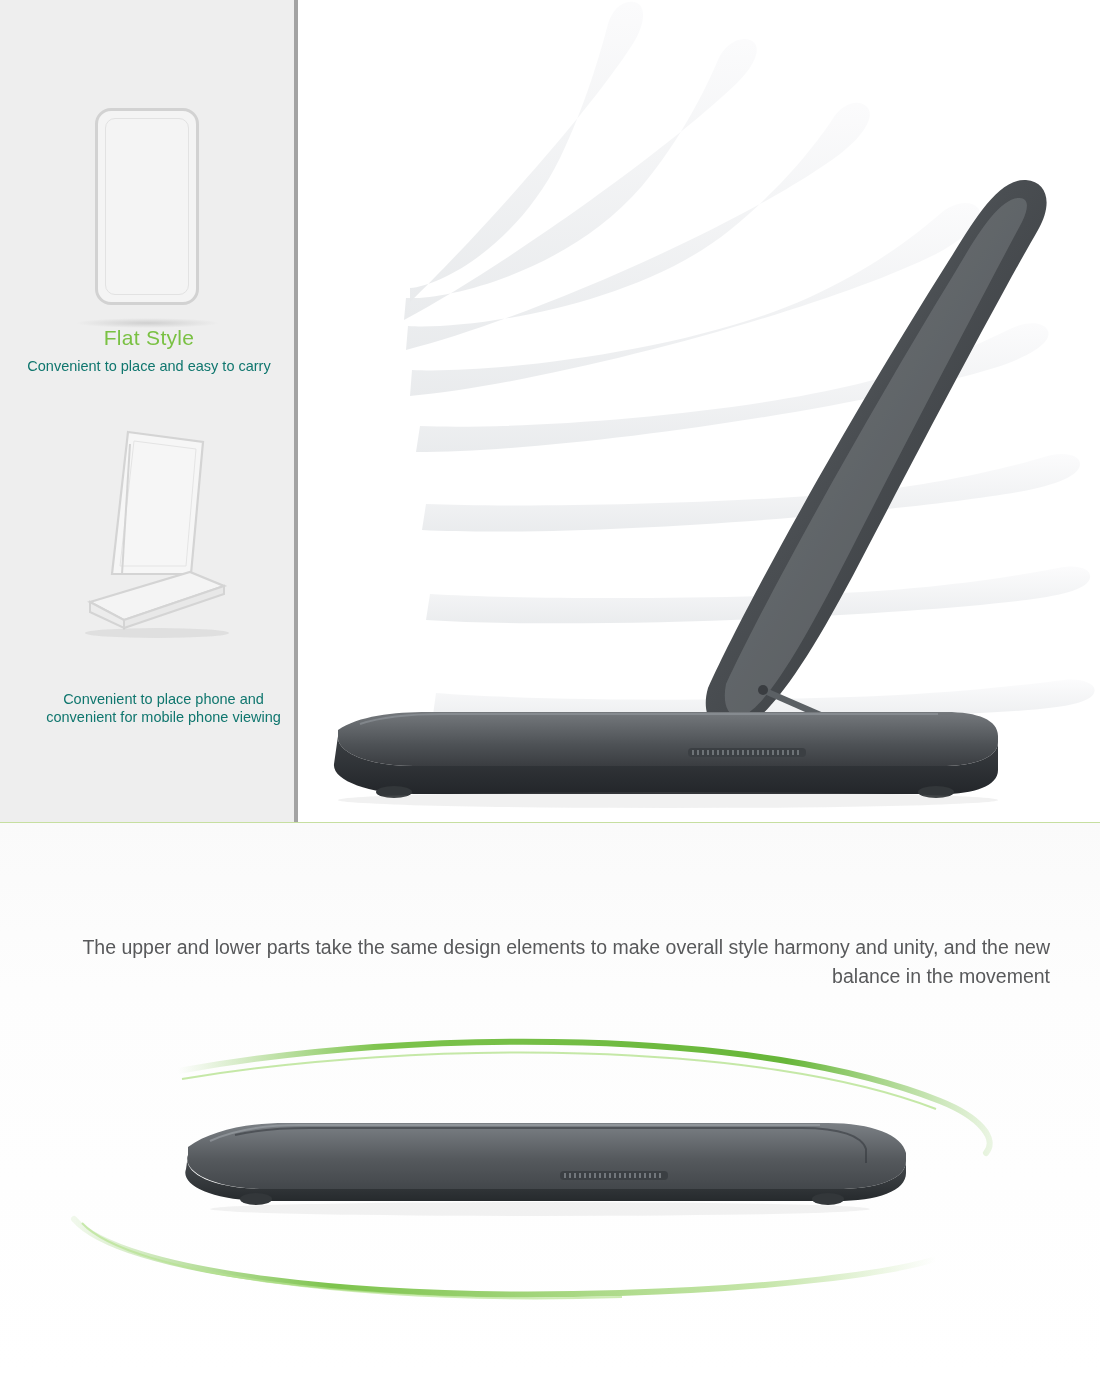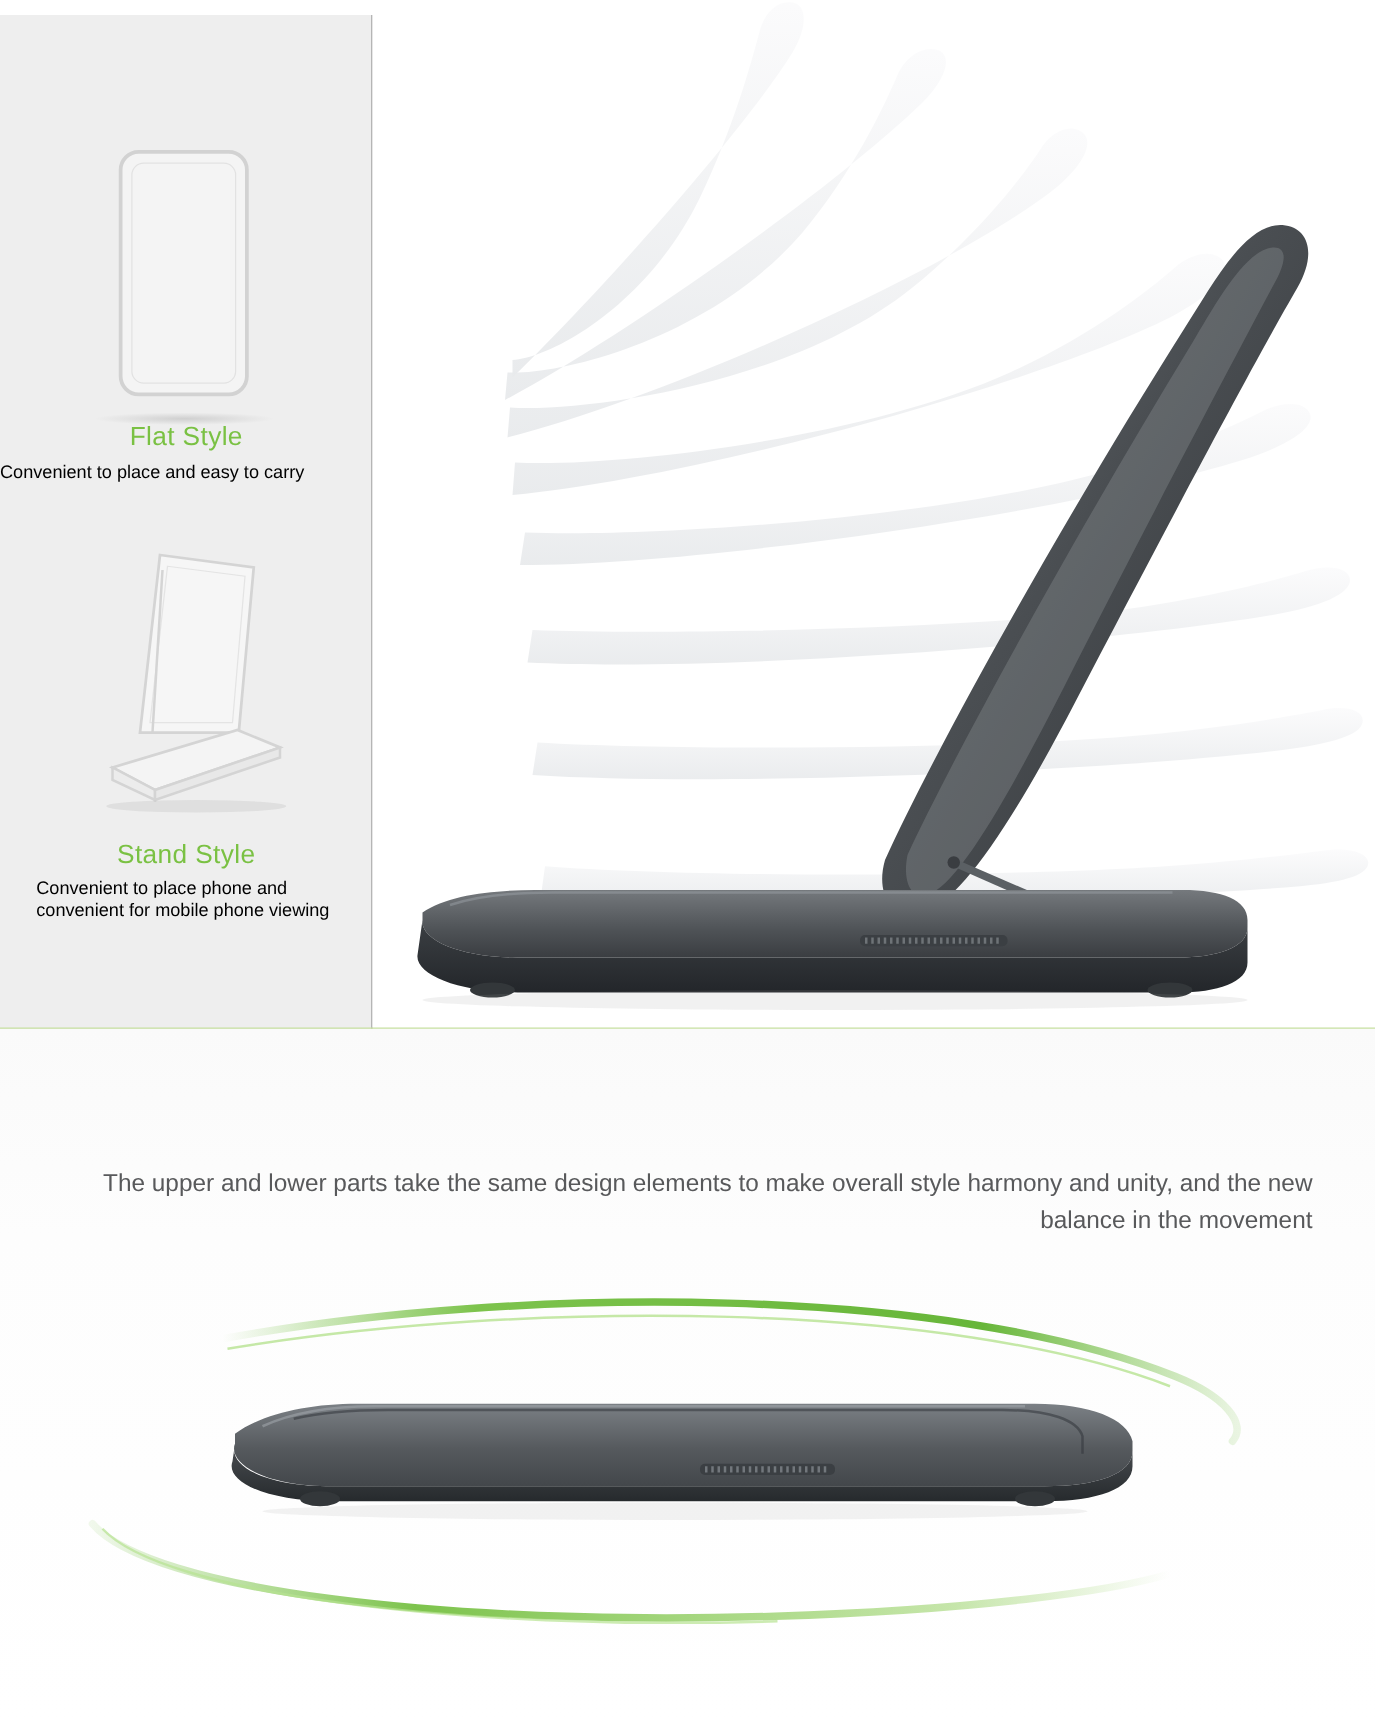--- a/index.html
+++ b/index.html
@@ -11,23 +11,23 @@
     overflow:hidden;
     position:relative;
   }
 
   
   .top-section {
     position:absolute; left:0; top:0; width:1100px; height:822px;
     background:#ffffff;
   }
   .left-panel {
-    position:absolute; left:0; top:12px; width:298px; height:822px;
+    position:absolute; left:0; top:0; width:298px; height:822px;
     background:#eeeeee;
-    border-right:1px solid #a3a3a3;
+    border-right:4px solid #a3a3a3;
   }
 
   
   .flat-illus {
     position:absolute; left:95px; top:108px; width:104px; height:197px;
     border:3px solid #d2d2d2; border-radius:16px;
     background:#f4f4f4;
   }
   .flat-illus:after {
     content:""; position:absolute; left:7px; top:7px; right:7px; bottom:7px;
@@ -35,22 +35,22 @@
   }
   .flat-shadow {
     position:absolute; left:75px; top:318px; width:145px; height:10px;
     background:radial-gradient(ellipse at center, rgba(150,150,150,.35) 0%, rgba(150,150,150,0) 70%);
   }
   .label-green {
     position:absolute; width:298px; text-align:center;
     color:#7ac143; font-size:21px; letter-spacing:.3px;
   }
   .label-sub {
-    position:absolute; width:298px; text-align:left;
-    color:#000000; font-size:14.5px; line-height:1.25;
+    position:absolute; width:298px; text-align:center;
+    color:#0f766e; font-size:14.5px; line-height:1.25;
   }
   #flat-label { top:326px; }
   #flat-sub { top:357px; }
   #stand-label { top:660px; }
   #stand-sub { top:690px;padding-left:29px; }
 
   
   .stand-illus { position:absolute; left:72px; top:424px; }
 
   
@@ -122,21 +122,20 @@
 
         <path d="M58 20 L50 150" fill="none" stroke="#d4d4d4" stroke-width="2"></path>
 
         <path d="M18 178 L118 148 L152 162 L52 196 Z" fill="#f4f4f4" stroke="#d4d4d4" stroke-width="2.2"></path>
         <path d="M18 178 L18 188 L52 204 L52 196 Z" fill="#ececec" stroke="#d4d4d4" stroke-width="2"></path>
         <path d="M52 196 L52 204 L152 170 L152 162 Z" fill="#e8e8e8" stroke="#d4d4d4" stroke-width="2"></path>
 
         <ellipse cx="85" cy="209" rx="72" ry="5" fill="#9a9a9a" opacity="0.18"></ellipse>
       </svg>
     </div>
-    <div class="label-green" id="stand-label">Stand Style</div>
     <div class="label-sub" id="stand-sub">Convenient to place phone and convenient for mobile phone viewing</div>
   </div>
 
   <div class="device-area">
     <svg width="802" height="822" viewBox="0 0 802 822">
       <defs>
         <linearGradient id="ghost" x1="0" y1="0" x2="0" y2="1">
           <stop offset="0%" stop-color="#ffffff"></stop>
           <stop offset="100%" stop-color="#d9dcdf"></stop>
         </linearGradient>

